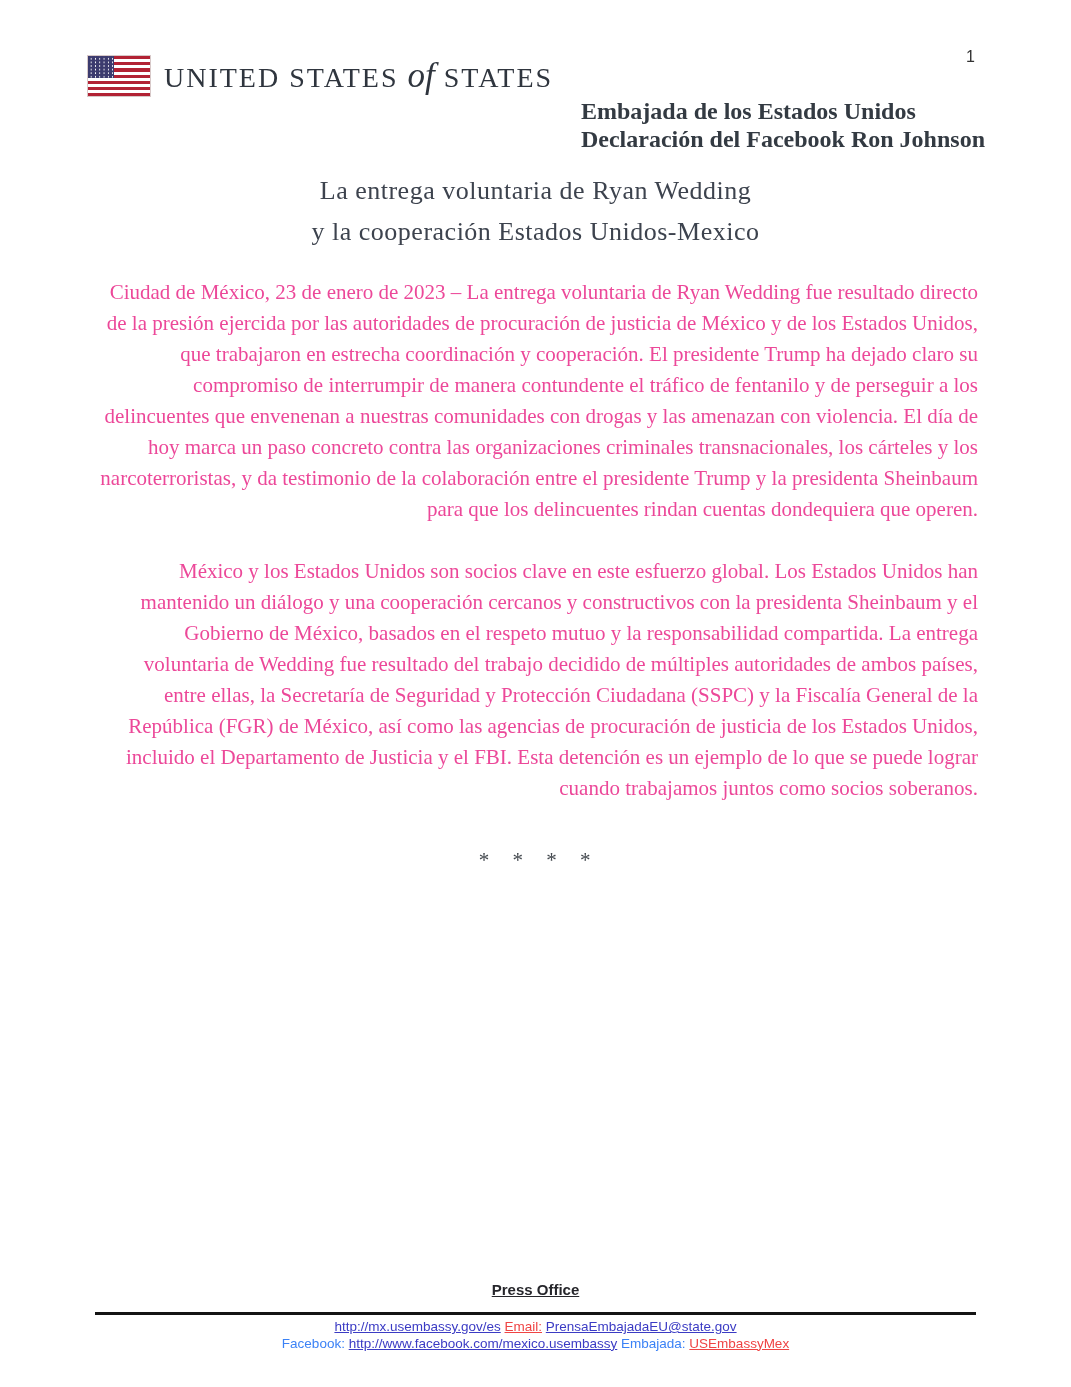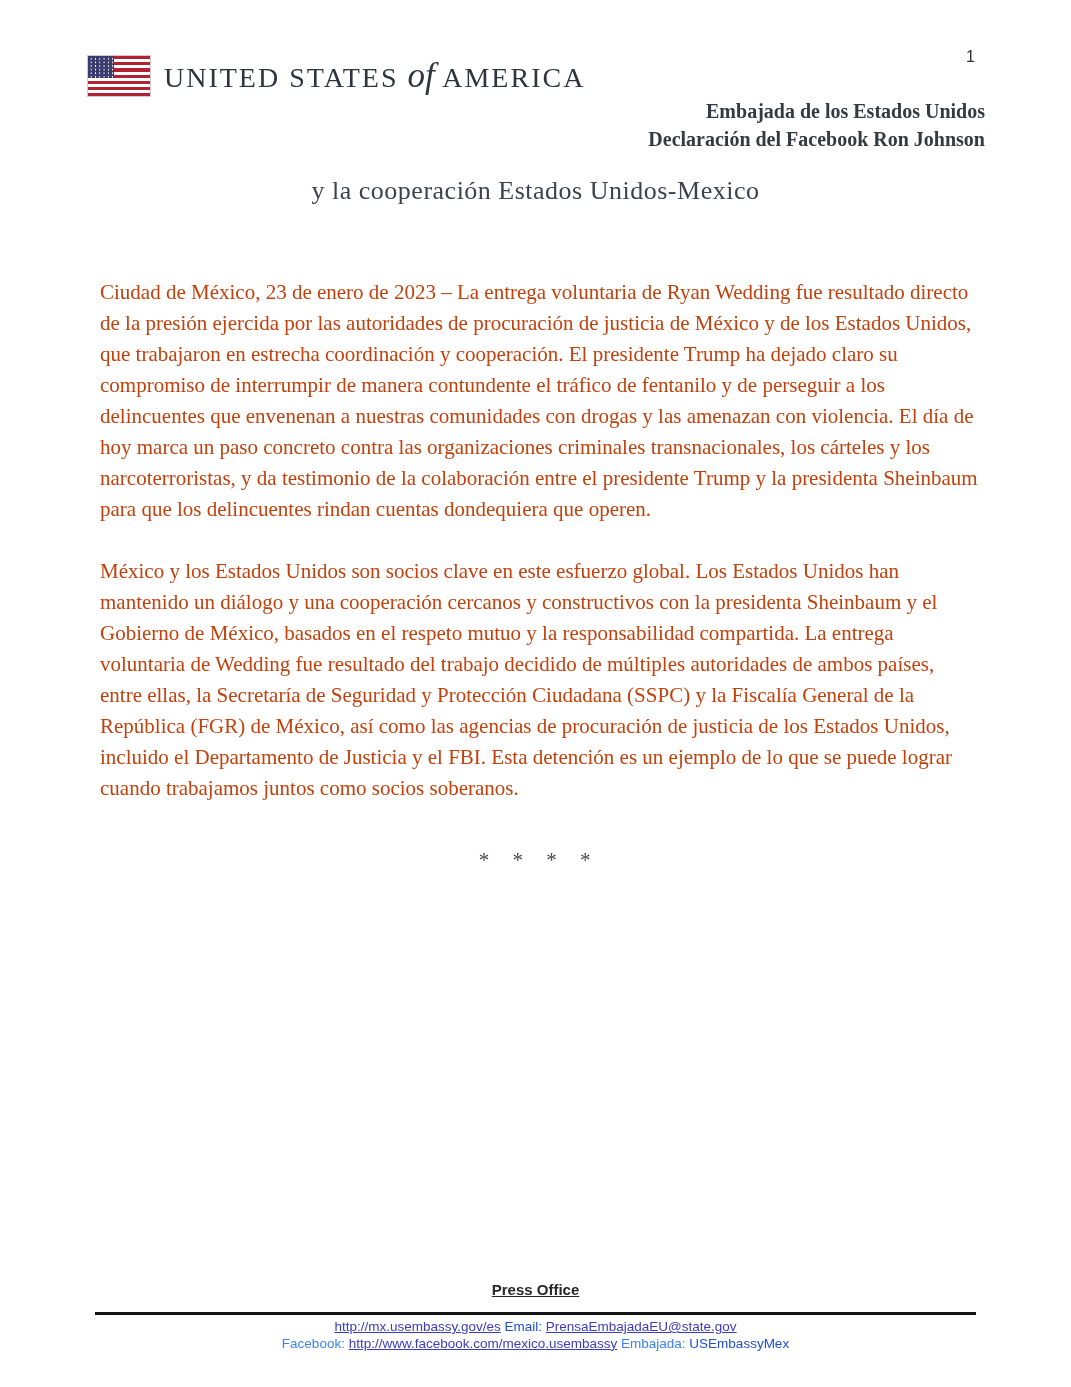--- a/index.html
+++ b/index.html
@@ -35,35 +35,35 @@
     background-position: 1px 1px;
   }
   .brand-text {
     font-size: 28px; letter-spacing: 2px;
     color: #2f353e; white-space: nowrap;
   }
   .brand-text .of { font-style: italic; letter-spacing: 0; font-size: 35px; }
   
   .embassy-block {
     position: absolute; top: 97px; right: 86px;
-    text-align: right; font-weight: bold;
-    font-size: 20px; line-height: 28px; color: #333a42;
+    text-align: left; font-weight: bold;
+    font-size: 24px; line-height: 28px; color: #333a42;
   }
   
   .doc-title {
     position: absolute; top: 170px; left: 0; width: 100%;
     text-align: center; font-weight: normal;
     font-size: 26px; line-height: 41px; color: #3d434e;
     letter-spacing: 0.5px;
   }
   
   .body-text {
     position: absolute; left: 100px; top: 277px; width: 878px;
-    font-size: 21px; line-height: 31px; color: #c2410c;
-    text-align: left;
+    font-size: 21px; line-height: 31px; color: #ec4899;
+    text-align: right;
   }
   .body-text p { margin-bottom: 31px; }
   .separator {
     position: absolute; top: 848px; left: 0; width: 100%;
     text-align: center; font-size: 21px; color: #44494f;
     word-spacing: 14px; letter-spacing: 2px;
   }
   
   .doc-footer {
     position: absolute; left: 95px; top: 1281px; width: 881px;
@@ -75,40 +75,41 @@
     text-decoration: underline; margin-bottom: 14px;
   }
   .footer-rule {
     border: none; border-top: 3px solid #141414; margin: 1px 0 4px 0;
   }
   .footer-line { font-size: 13.5px; line-height: 16.5px; }
   .footer-line a {
     color: #3b3bc4; text-decoration: underline; cursor: pointer;
   }
   .footer-line .label-bold { font-weight: normal; color: #3b82f6; }
-  .footer-line .label-plain { color: #1d4ed8; }
+  .footer-line .label-plain { color: #ef4444; text-decoration: underline; }
 </style>
 </head>
 <body>
 
 <div class="page-number">1</div>
 
 <header class="brand-row">
   <div class="flag">
     <div class="canton"></div>
   </div>
-  <div class="brand-text"><span>UNITED STATES</span> <span class="of">of</span> <span>AMERICA</span></div>
+  <div class="brand-text"><span>UNITED STATES</span> <span class="of">of</span> <span>STATES</span></div>
 </header>
 
 <div class="embassy-block">
   <div>Embajada de los Estados Unidos</div>
   <div>Declaración del Facebook Ron Johnson</div>
 </div>
 
 <h1 class="doc-title">
+  <div>La entrega voluntaria de Ryan Wedding</div>
   <div>y la cooperación Estados Unidos-Mexico</div>
 </h1>
 
 <main class="body-text">
   <p>Ciudad de México, 23 de enero de 2023 – La entrega voluntaria de Ryan Wedding fue resultado directo de la presión ejercida por las autoridades de procuración de justicia de México y de los Estados Unidos, que trabajaron en estrecha coordinación y cooperación. El presidente Trump ha dejado claro su compromiso de interrumpir de manera contundente el tráfico de fentanilo y de perseguir a los delincuentes que envenenan a nuestras comunidades con drogas y las amenazan con violencia. El día de hoy marca un paso concreto contra las organizaciones criminales transnacionales, los cárteles y los narcoterroristas, y da testimonio de la colaboración entre el presidente Trump y la presidenta Sheinbaum para que los delincuentes rindan cuentas dondequiera que operen.</p>
   <p>México y los Estados Unidos son socios clave en este esfuerzo global. Los Estados Unidos han mantenido un diálogo y una cooperación cercanos y constructivos con la presidenta Sheinbaum y el Gobierno de México, basados en el respeto mutuo y la responsabilidad compartida. La entrega voluntaria de Wedding fue resultado del trabajo decidido de múltiples autoridades de ambos países, entre ellas, la Secretaría de Seguridad y Protección Ciudadana (SSPC) y la Fiscalía General de la República (FGR) de México, así como las agencias de procuración de justicia de los Estados Unidos, incluido el Departamento de Justicia y el FBI. Esta detención es un ejemplo de lo que se puede lograr cuando trabajamos juntos como socios soberanos.</p>
 </main>
 
 <div class="separator">* * * *</div>
 

